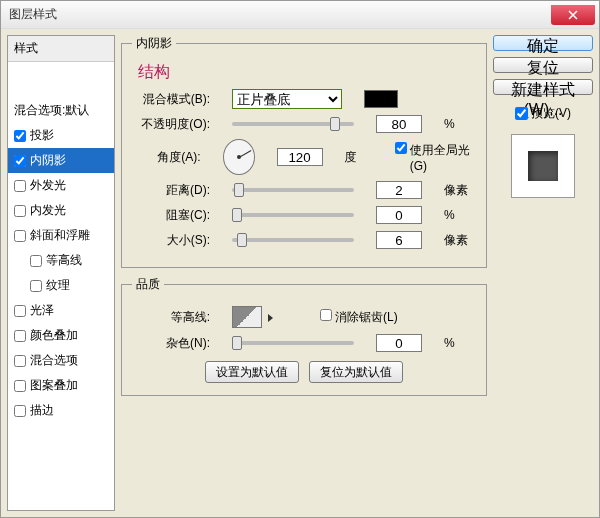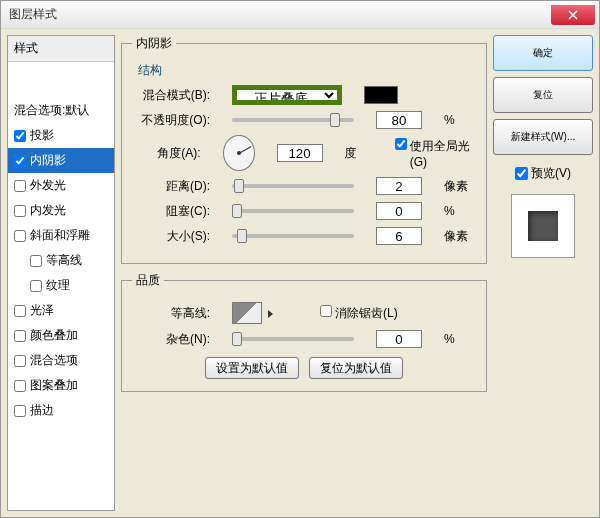--- a/index.html
+++ b/index.html
@@ -12,40 +12,40 @@
 .styles-panel { width: 108px; border: 1px solid #999; background: #fff; display: flex; flex-direction: column; }
 .styles-header { padding: 4px 6px; background: #eee; border-bottom: 1px solid #ccc; font-size: 12px; }
 .styles-list { flex: 1; overflow: auto; margin-top: 36px; }
 .style-item { padding: 4px 6px; display: flex; align-items: center; gap: 4px; cursor: pointer; font-size: 12px; }
 .style-item.indent { padding-left: 22px; }
 .style-item.selected { background: #1e6ec8; color: #fff; }
 .style-item input[type=checkbox] { width: 12px; height: 12px; }
 .settings-panel { flex: 1; display: flex; flex-direction: column; gap: 8px; }
 fieldset { border: 1px solid #999; padding: 8px 10px 12px; }
 legend { font-size: 12px; padding: 0 4px; }
-.sub-legend { font-size: 12px; color: #0c4a6e; margin: 2px 0 6px 6px; }
+.sub-legend { font-size: 16px; color: #be185d; margin: 2px 0 6px 6px; }
 .row { display: flex; align-items: center; gap: 22px; margin: 5px 0; min-height: 20px; }
 .row-label { width: 78px; text-align: right; font-size: 12px; }
-select.blend { width: 110px; height: 20px; border: 5px solid #4d7c0f; background: #fff; text-align: center; }
+select.blend { width: 110px; height: 20px; border: 1px solid #4d7c0f; background: #fff; }
 .color-swatch { width: 34px; height: 18px; background: #000; border: 1px solid #666; }
 .slider { flex: 1; height: 4px; background: #bbb; position: relative; border-radius: 2px; max-width: 140px; }
 .slider .thumb { position: absolute; top: -5px; width: 10px; height: 14px; background: #e6e6e6; border: 1px solid #777; border-radius: 2px; }
 .num-input { width: 46px; height: 18px; border: 1px solid #7a7a7a; text-align: center; background: #fff; }
 .unit { width: 32px; font-size: 12px; }
 .angle-dial { width: 36px; height: 36px; border: 1px solid #777; border-radius: 50%; background: #f4f4f4; position: relative; }
 .angle-dial .needle { position: absolute; left: 50%; top: 50%; width: 14px; height: 1px; background: #333; transform-origin: left center; transform: rotate(-30deg); }
 .angle-dial .dot { position: absolute; left: calc(50% - 2px); top: calc(50% - 2px); width: 4px; height: 4px; background: #333; border-radius: 50%; }
 .cb-label { display: flex; align-items: flex-start; gap: 3px; font-size: 12px; }
 .cb-label input { width: 12px; height: 12px; }
 .contour-swatch { width: 30px; height: 22px; border: 1px solid #777; background: linear-gradient(135deg,#888 50%,#eee 50%); position: relative; }
 .contour-swatch::after { content: ""; position: absolute; right: -12px; top: 7px; width: 0; height: 0; border-left: 5px solid #333; border-top: 4px solid transparent; border-bottom: 4px solid transparent; }
 .btn-row { display: flex; gap: 10px; justify-content: center; margin-top: 8px; }
 .push-btn { height: 22px; border: 1px solid #7a7a7a; background: linear-gradient(#fdfdfd,#e2e2e2); border-radius: 3px; font-size: 12px; padding: 0 10px; cursor: pointer; }
 .right-panel { width: 100px; display: flex; flex-direction: column; gap: 6px; align-items: stretch; }
-.main-btn { height: 36px; border: 1px solid #7a7a7a; border-radius: 3px; background: linear-gradient(#fdfdfd,#e2e2e2); font-size: 10px; cursor: pointer; }
+.main-btn { height: 16px; border: 1px solid #7a7a7a; border-radius: 3px; background: linear-gradient(#fdfdfd,#e2e2e2); font-size: 16px; cursor: pointer; }
 .main-btn.primary { background: linear-gradient(#eaf6ff,#c5e4fb); border-color: #4a90d9; }
 .preview-check { display: flex; align-items: center; gap: 3px; justify-content: center; margin-top: 4px; font-size: 12px; }
 .preview-box { width: 64px; height: 64px; background: #fff; border: 1px solid #999; margin: 6px auto; display: flex; align-items: center; justify-content: center; }
 .preview-inner { width: 30px; height: 30px; background: #555; box-shadow: inset 2px 2px 6px rgba(0,0,0,0.6); }
 </style>
 </head>
 <body>
 
 <div class="window">
   <div class="titlebar">

